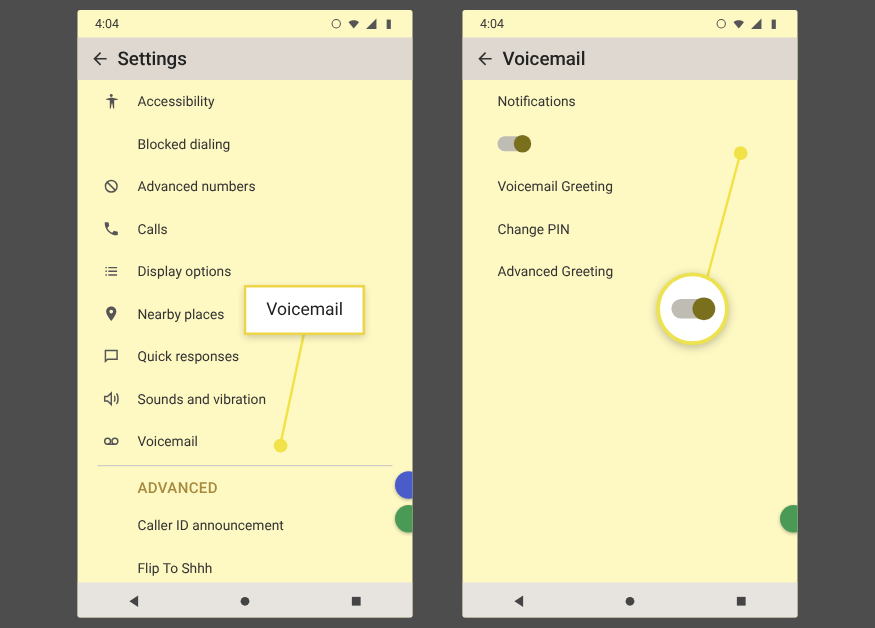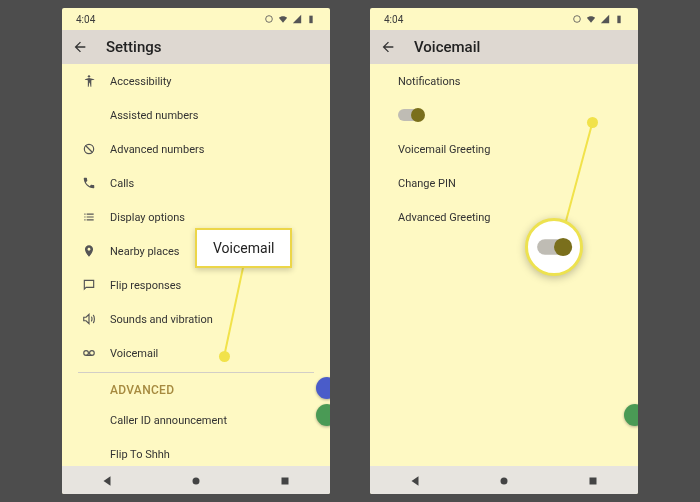--- a/index.html
+++ b/index.html
@@ -35,21 +35,21 @@
       display: flex;
       gap: 4px;
       align-items: center;
     }
     .statusbar .icons svg { width: 10px; height: 10px; }
     .header {
       height: 34px;
       display: flex;
       align-items: center;
       padding: 0 10px;
-      gap: 18px;
+      gap: 6px;
       background: #ded8d1;
     }
     .header svg.back { width: 16px; height: 16px; }
     .header-title {
       font-size: 15px;
       font-weight: 500;
       color: #222;
     }
     .list { padding-top: 0; }
     .row {
@@ -173,21 +173,21 @@
       <span class="icon-slot">
           <svg viewBox="0 0 24 24">
             <circle cx="12" cy="4" r="2" fill="#555"></circle>
             <path d="M12 7l-7 2v1l5 .5V22h1.5l1-7h1l1 7H16V10.5l5-.5V9z" fill="#555"></path>
           </svg>
         </span>
       <span class="label">Accessibility</span>
     </div>
     <div class="row">
       <span class="icon-slot"></span>
-      <span class="label">Assisted numbers</span>
+      <span class="label">Blocked dialing</span>
     </div>
     <div class="row">
       <span class="icon-slot">
           <svg viewBox="0 0 24 24">
             <circle cx="12" cy="12" r="8" fill="none" stroke="#555" stroke-width="2"></circle>
             <line x1="6" y1="6" x2="18" y2="18" stroke="#555" stroke-width="2"></line>
           </svg>
         </span>
       <span class="label">Advanced numbers</span>
     </div>
@@ -214,21 +214,21 @@
           </svg>
         </span>
       <span class="label">Nearby places</span>
     </div>
     <div class="row">
       <span class="icon-slot">
           <svg viewBox="0 0 24 24">
             <path d="M4 4h16v12H7l-3 3z" fill="none" stroke="#555" stroke-width="2"></path>
           </svg>
         </span>
-      <span class="label">Flip responses</span>
+      <span class="label">Quick responses</span>
     </div>
     <div class="row">
       <span class="icon-slot">
           <svg viewBox="0 0 24 24">
             <path d="M3 9v6h4l5 5V4L7 9zM16 8c1.5 1 1.5 6 0 8M19 5c3 2 3 12 0 14" fill="none" stroke="#555" stroke-width="2"></path>
           </svg>
         </span>
       <span class="label">Sounds and vibration</span>
     </div>
     <div class="row">

